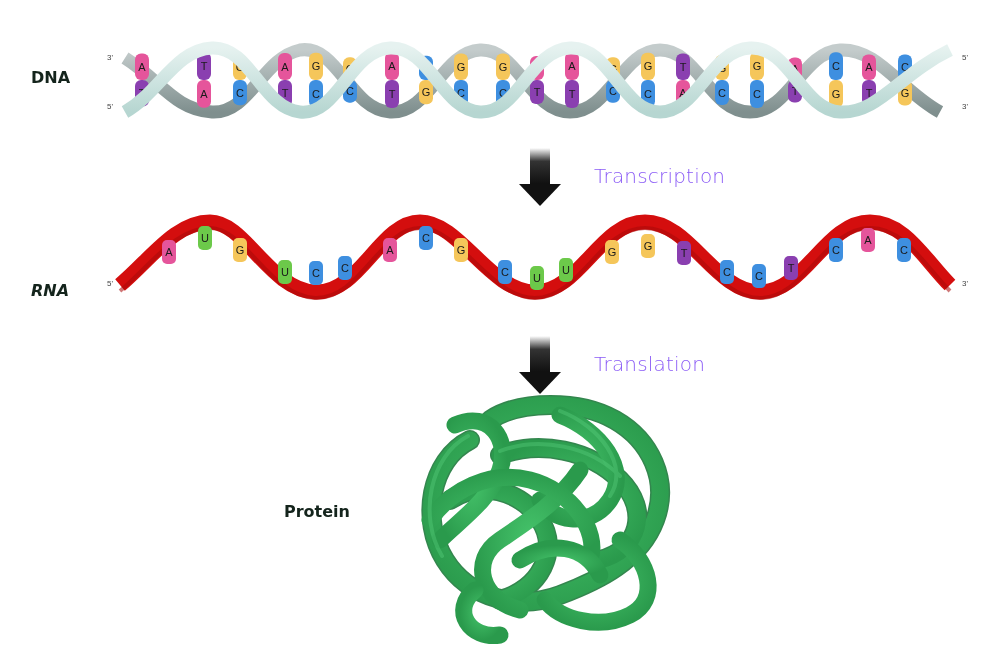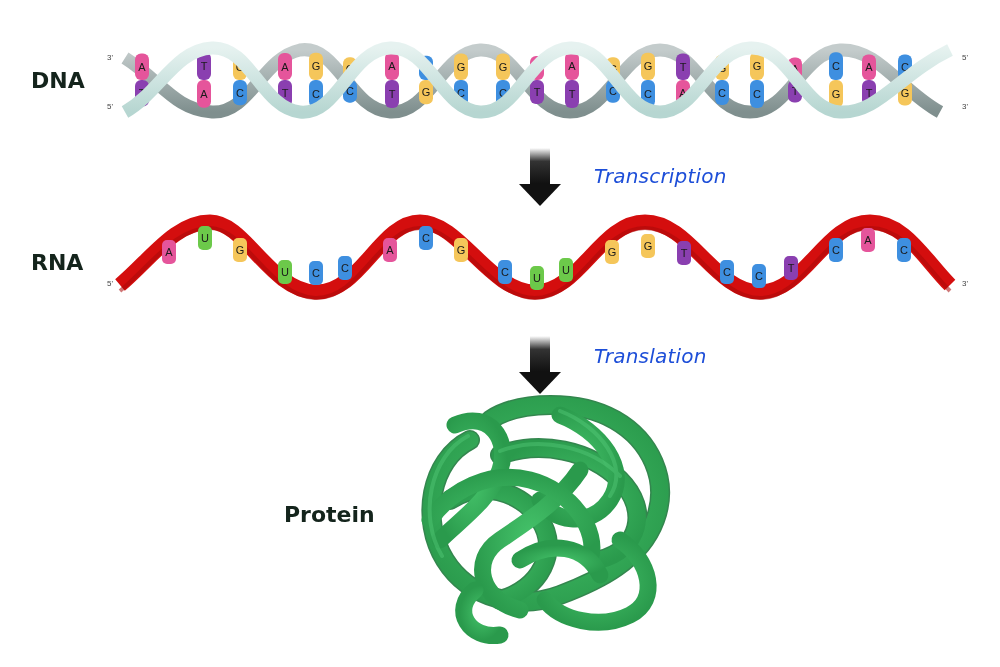--- a/index.html
+++ b/index.html
@@ -1,38 +1,38 @@
 <!DOCTYPE html>
 <html><head>
 <meta charset="utf-8">
 <style>
   html, body { margin: 0; padding: 0; background: #ffffff; }
   body { width: 1000px; height: 667px; position: relative; overflow: hidden; font-family: "Liberation Sans", sans-serif; }
-  .label-bold { position: absolute; font-family: "DejaVu Sans", sans-serif; font-weight: bold; color: #14241c; font-size: 22px; }
+  .label-bold { position: absolute; font-family: "DejaVu Sans", sans-serif; font-weight: bold; color: #14241c; font-size: 16px; }
   .end-label { position: absolute; font-family: "Liberation Sans", sans-serif; font-size: 8px; color: #444; }
-  .step-label { position: absolute; font-family: "DejaVu Sans", sans-serif; font-size: 20px; font-weight: 300; color: #1d4ed8; letter-spacing: 0.2px; font-style: italic; }
+  .step-label { position: absolute; font-family: "DejaVu Sans", sans-serif; font-size: 20px; font-weight: 300; color: #8b5cf6; letter-spacing: 0.2px; }
   svg { position: absolute; left: 0; top: 0; }
   .base-text { font-family: "Liberation Sans", sans-serif; font-size: 11px; fill: #1a1a1a; }
 </style>
 </head>
 <body>
 
 <div class="label-bold" style="left:31px; top:68px;">DNA</div>
-<div class="label-bold" style="left:31px; top:250px;">RNA</div>
+<div class="label-bold" style="left:31px; top:281px;font-style:italic;">RNA</div>
 <div class="label-bold" style="left:284px; top:502px;">Protein</div>
 
 <div class="end-label" style="left:107px; top:53px;">3'</div>
 <div class="end-label" style="left:107px; top:102px;">5'</div>
 <div class="end-label" style="left:962px; top:53px;">5'</div>
 <div class="end-label" style="left:962px; top:102px;">3'</div>
 <div class="end-label" style="left:107px; top:279px;">5'</div>
 <div class="end-label" style="left:962px; top:279px;">3'</div>
 
 <div class="step-label" style="left:594px; top:164px;">Transcription</div>
-<div class="step-label" style="left:594px; top:344px;">Translation</div>
+<div class="step-label" style="left:594px; top:352px;">Translation</div>
 
 <svg id="art" width="1000" height="667" viewBox="0 0 1000 667">
   <defs>
     <linearGradient id="arrowGrad" x1="0" y1="0" x2="0" y2="1">
       <stop offset="0" stop-color="#ffffff"></stop>
       <stop offset="0.35" stop-color="#333"></stop>
       <stop offset="1" stop-color="#0d0d0d"></stop>
     </linearGradient>
     <linearGradient id="tealGrad" x1="0" y1="0" x2="0" y2="1">
       <stop offset="0" stop-color="#e6f2f0"></stop>

